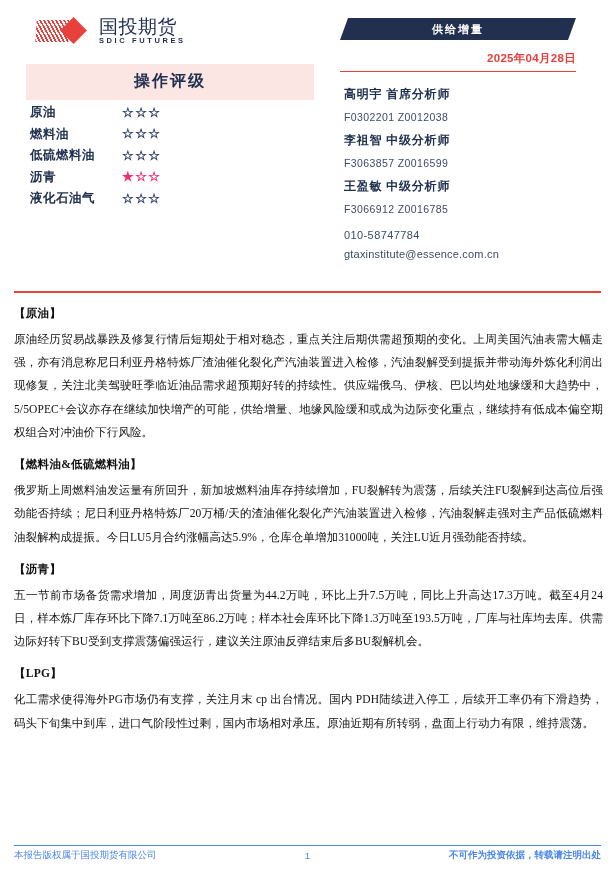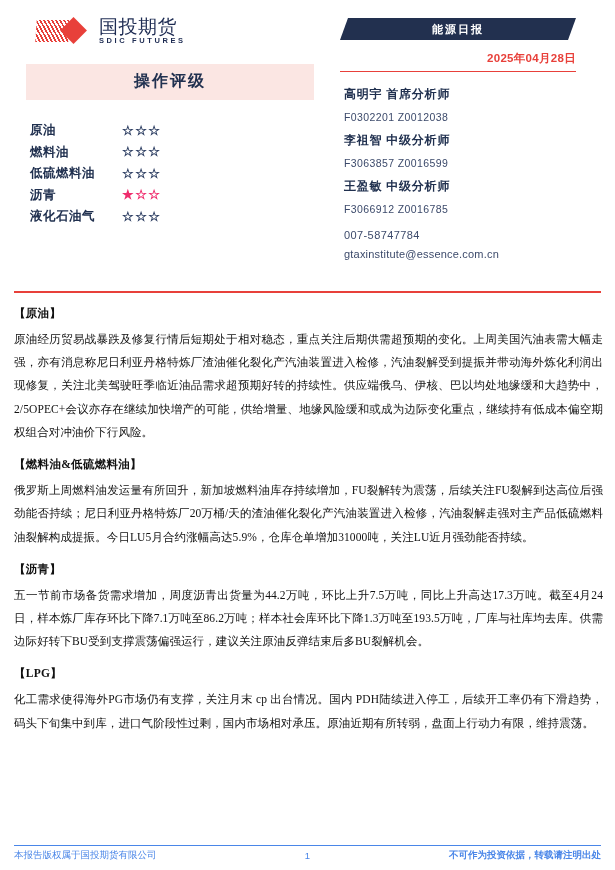--- a/index.html
+++ b/index.html
@@ -57,21 +57,21 @@
 
   
   .rating-title {
     background: #fbe6e3;
     text-align: center;
     font-size: 16px;
     font-weight: bold;
     color: #20304f;
     padding: 7px 0 8px 0;
     letter-spacing: 2px;
-    margin: 0 2px 18px 2px;
+    margin: 0 2px 0 2px;
   }
   .rating-list { padding: 2px 0 0 6px; }
   .rating-row {
     display: flex;
     align-items: center;
     font-size: 12.5px;
     font-weight: bold;
     color: #20304f;
     height: 21.5px;
   }
@@ -230,47 +230,47 @@
       <div class="rating-row">
         <span class="rating-name">液化石油气</span>
         <span class="rating-stars"><span class="star-empty">☆☆☆</span></span>
       </div>
     </div>
   </div>
 
   <div class="header-right">
 
     <div class="banner-wrap">
-      <div class="banner">能源日报</div>
+      <div class="banner">供给增量</div>
     </div>
 
     <div class="report-date">2025年04月28日</div>
     <div class="date-rule"></div>
 
     <div class="analyst-block">
       <div class="analyst-name">高明宇  首席分析师</div>
       <div class="analyst-lic">F0302201  Z0012038</div>
       <div class="analyst-name">李祖智  中级分析师</div>
       <div class="analyst-lic">F3063857  Z0016599</div>
       <div class="analyst-name">王盈敏  中级分析师</div>
       <div class="analyst-lic">F3066912  Z0016785</div>
     </div>
 
-    <div class="contact-phone">007-58747784</div>
+    <div class="contact-phone">010-58747784</div>
     <div class="contact-email">gtaxinstitute@essence.com.cn</div>
   </div>
 </div>
 
 <div class="main-rule"></div>
 
 <div class="content">
 
   <div class="section">
     <div class="section-head">【原油】</div>
-    <div class="section-body">原油经历贸易战暴跌及修复行情后短期处于相对稳态，重点关注后期供需超预期的变化。上周美国汽油表需大幅走强，亦有消息称尼日利亚丹格特炼厂渣油催化裂化产汽油装置进入检修，汽油裂解受到提振并带动海外炼化利润出现修复，关注北美驾驶旺季临近油品需求超预期好转的持续性。供应端俄乌、伊核、巴以均处地缘缓和大趋势中，2/5OPEC+会议亦存在继续加快增产的可能，供给增量、地缘风险缓和或成为边际变化重点，继续持有低成本偏空期权组合对冲油价下行风险。</div>
+    <div class="section-body">原油经历贸易战暴跌及修复行情后短期处于相对稳态，重点关注后期供需超预期的变化。上周美国汽油表需大幅走强，亦有消息称尼日利亚丹格特炼厂渣油催化裂化产汽油装置进入检修，汽油裂解受到提振并带动海外炼化利润出现修复，关注北美驾驶旺季临近油品需求超预期好转的持续性。供应端俄乌、伊核、巴以均处地缘缓和大趋势中，5/5OPEC+会议亦存在继续加快增产的可能，供给增量、地缘风险缓和或成为边际变化重点，继续持有低成本偏空期权组合对冲油价下行风险。</div>
   </div>
 
   <div class="section">
     <div class="section-head">【燃料油&amp;低硫燃料油】</div>
     <div class="section-body">俄罗斯上周燃料油发运量有所回升，新加坡燃料油库存持续增加，FU裂解转为震荡，后续关注FU裂解到达高位后强劲能否持续；尼日利亚丹格特炼厂20万桶/天的渣油催化裂化产汽油装置进入检修，汽油裂解走强对主产品低硫燃料油裂解构成提振。今日LU5月合约涨幅高达5.9%，仓库仓单增加31000吨，关注LU近月强劲能否持续。</div>
   </div>
 
   <div class="section">
     <div class="section-head">【沥青】</div>
     <div class="section-body">五一节前市场备货需求增加，周度沥青出货量为44.2万吨，环比上升7.5万吨，同比上升高达17.3万吨。截至4月24日，样本炼厂库存环比下降7.1万吨至86.2万吨；样本社会库环比下降1.3万吨至193.5万吨，厂库与社库均去库。供需边际好转下BU受到支撑震荡偏强运行，建议关注原油反弹结束后多BU裂解机会。</div>

